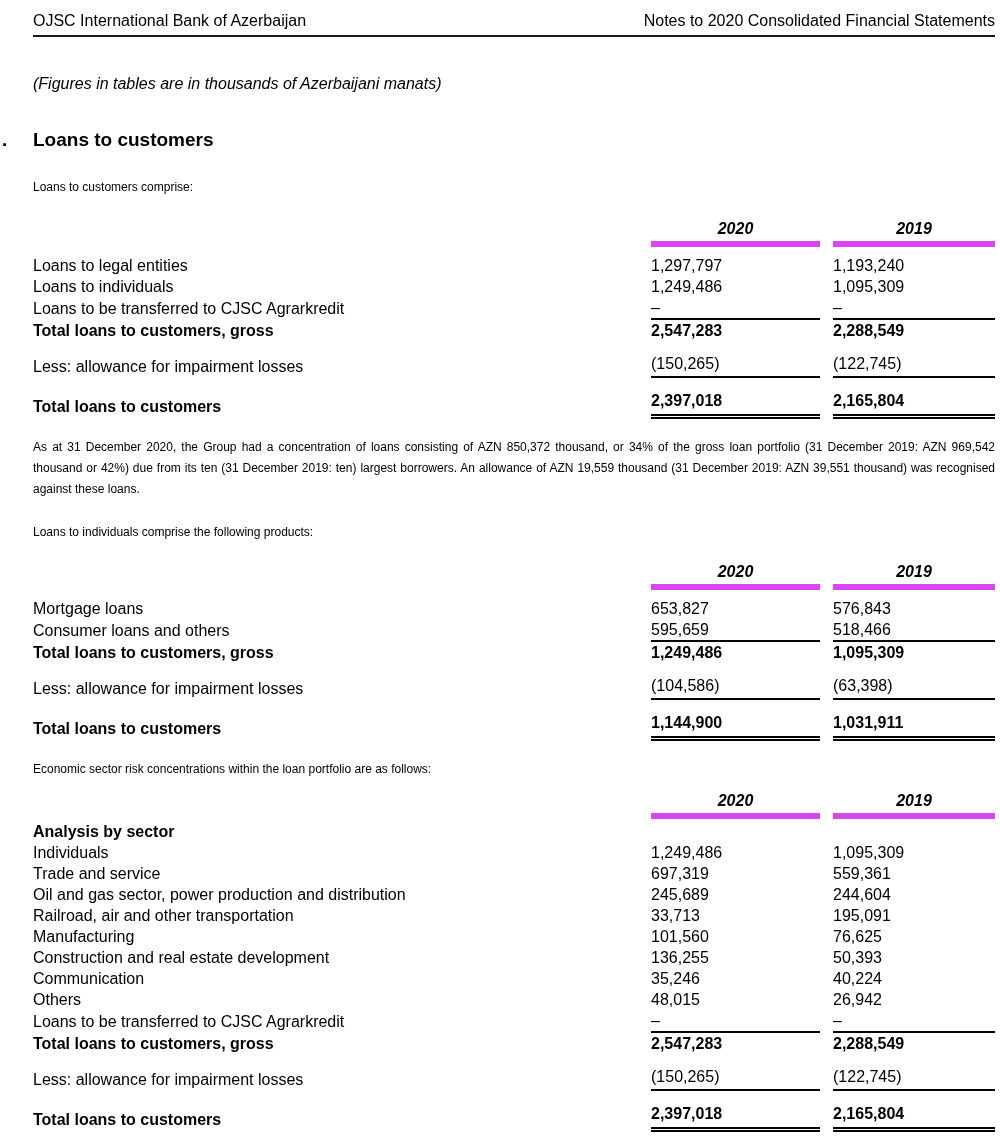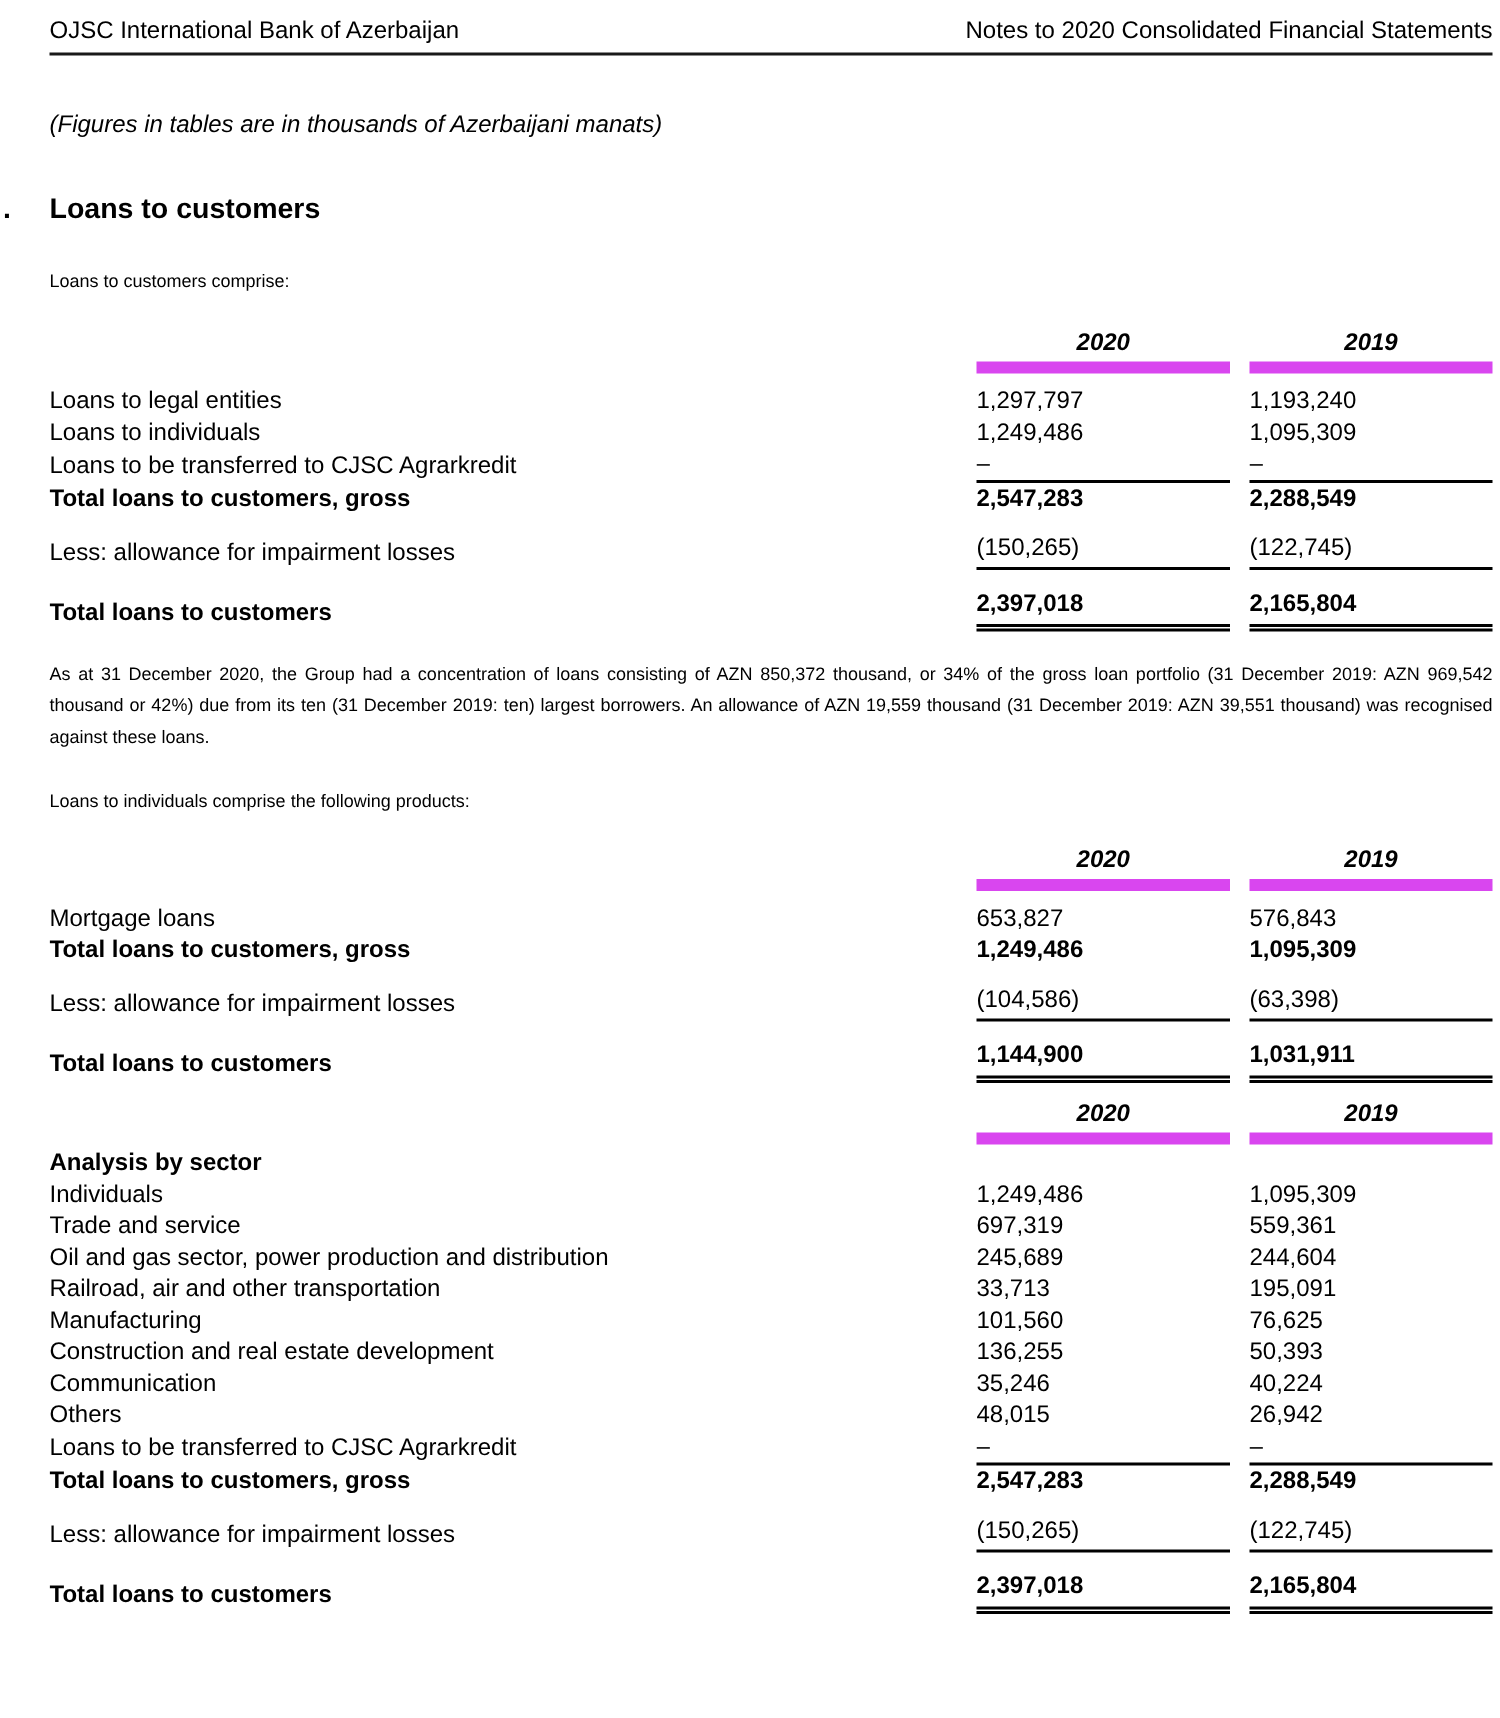--- a/index.html
+++ b/index.html
@@ -80,21 +80,21 @@
   .fin col.c-label { width: 618px; }
   .fin col.c-val1  { width: 169px; }
   .fin col.c-gap   { width: 13px;  }
   .fin col.c-val2  { width: 162px; }
   .fin td.val  { text-align: left; padding-right: 27px; }
   .fin td.val.c2 { padding-right: 30px; }
   .fin td.col-head {
     text-align: center;
     font-weight: bold;
     font-style: italic;
-    border-bottom: 8px solid #d946ef;
+    border-bottom: 6px solid #d946ef;
     padding-bottom: 2px;
   }
   .fin tr.spacer8 td { height: 8px; }
   .fin tr.spacer2 td { height: 2px; }
   .fin tr.bold-row td { font-weight: bold; margin-left: 20px; }
   .fin tr.pad-top td { padding-top: 12px; }
   .fin td.rule-below { border-bottom: 2px solid #000; }
   .fin td.dbl-below  { border-bottom: 5px double #000; }
   .fin td.pb2 { padding-bottom: 2px; }
   .fin td.pb3 { padding-bottom: 3px; }
@@ -194,20 +194,26 @@
     </tr>
     <tr class="spacer8">
           <td colspan="4"></td>
         </tr>
     <tr>
       <td>Mortgage loans</td>
       <td class="val">653,827</td>
       <td></td>
       <td class="val c2">576,843</td>
     </tr>
+    <tr>
+      <td>Consumer loans and others</td>
+      <td class="val rule-below">595,659</td>
+      <td></td>
+      <td class="val c2 rule-below">518,466</td>
+    </tr>
     <tr class="bold-row">
       <td>Total loans to customers, gross</td>
       <td class="val">1,249,486</td>
       <td></td>
       <td class="val c2">1,095,309</td>
     </tr>
     <tr class="pad-top">
       <td>Less: allowance for impairment losses</td>
       <td class="val rule-below pb2">(104,586)</td>
       <td></td>
@@ -215,20 +221,21 @@
     </tr>
     <tr class="bold-row pad-top">
       <td>Total loans to customers</td>
       <td class="val dbl-below pb3">1,144,900</td>
       <td></td>
       <td class="val c2 dbl-below pb3">1,031,911</td>
     </tr>
   </tbody>
     </table>
 
+  <div class="intro mt18">Economic sector risk concentrations within the loan portfolio are as follows:</div>
 
   <table class="fin mt10">
     <colgroup>
         <col class="c-label">
         <col class="c-val1">
         <col class="c-gap">
         <col class="c-val2">
       </colgroup>
     <tbody>
         <tr>

